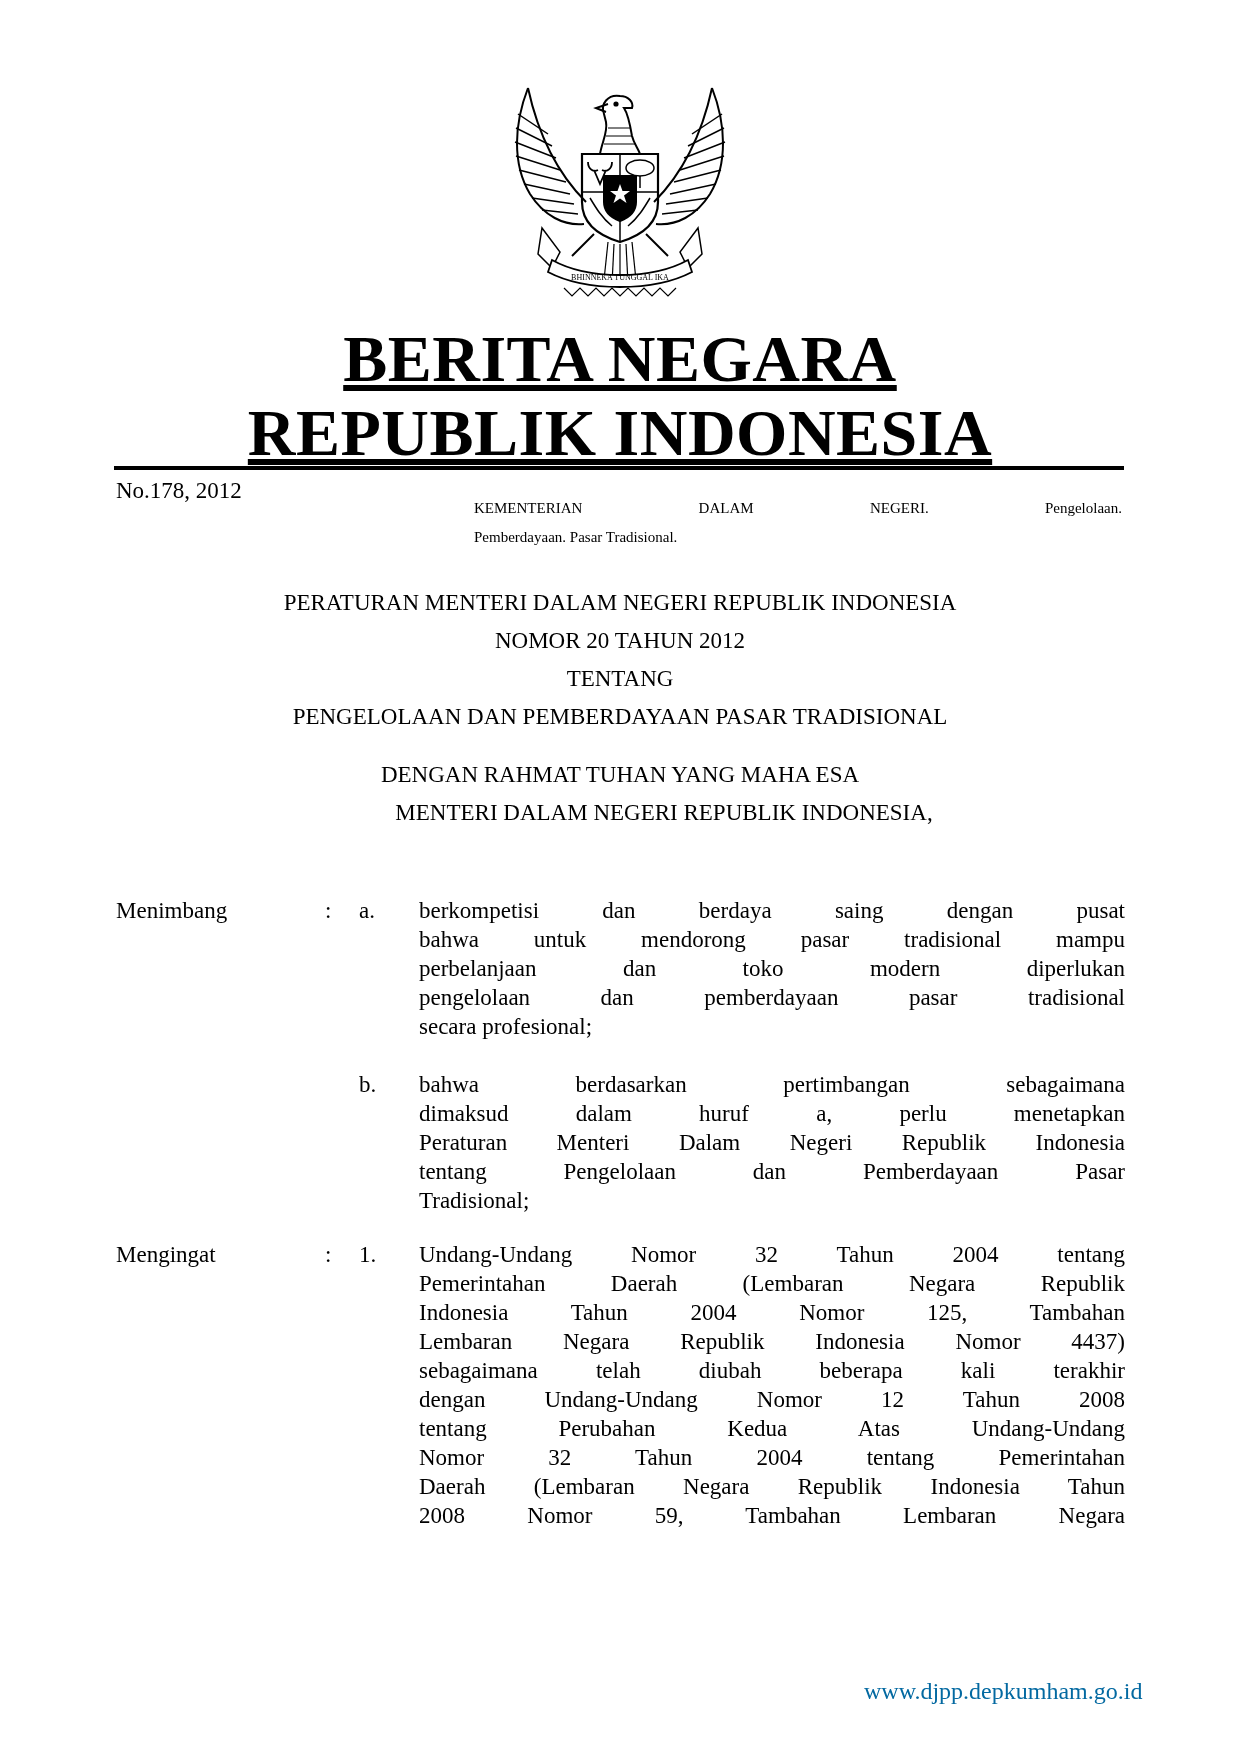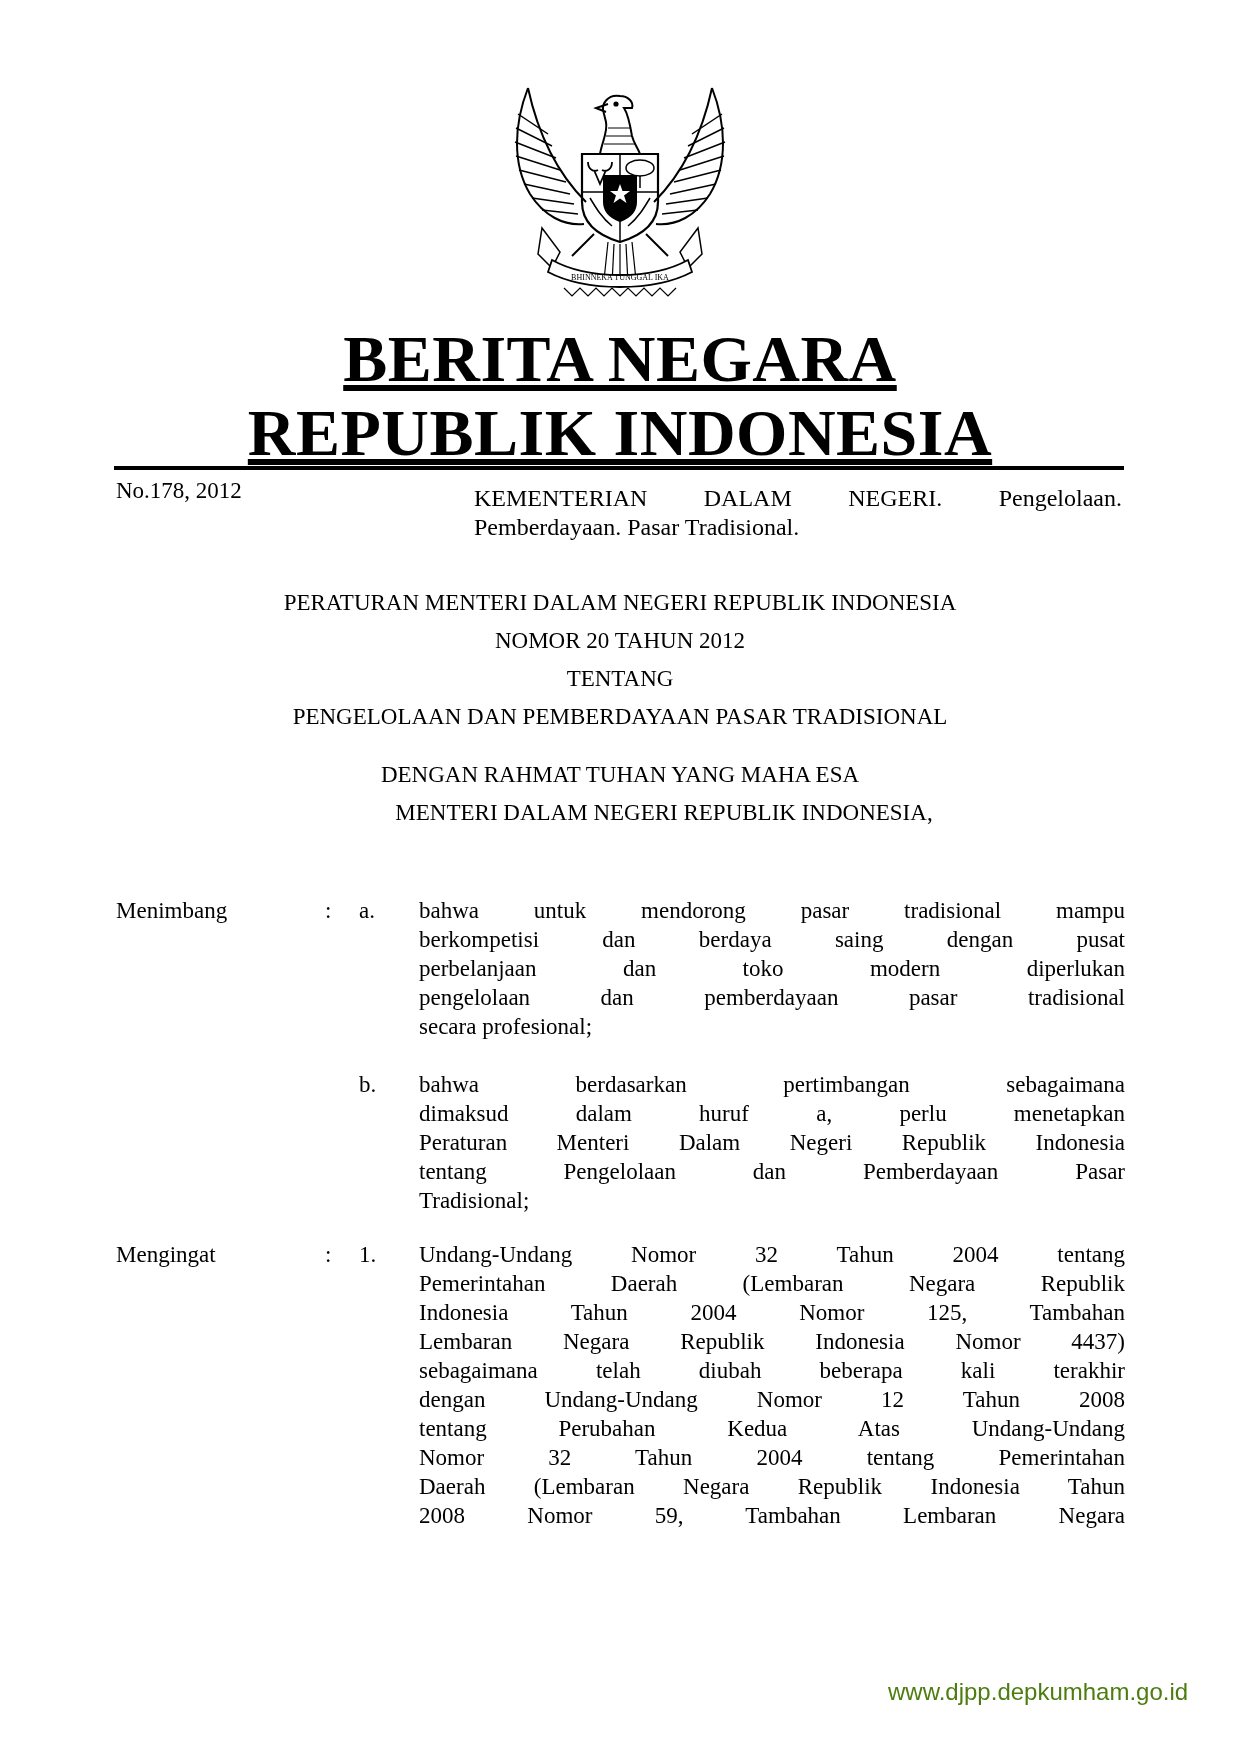--- a/index.html
+++ b/index.html
@@ -5,32 +5,32 @@
   html, body { margin:0; padding:0; background:#ffffff; }
   body { width:1240px; height:1755px; position:relative; overflow:hidden;
          font-family:"Liberation Serif", "DejaVu Serif", serif; color:#000; }
   .emblem { position:absolute; left:508px; top:84px; width:224px; height:216px; }
   .masthead { position:absolute; left:0; width:1240px; text-align:center;
               font-weight:bold; font-size:66px; line-height:66px; letter-spacing:0.5px;text-decoration:underline; }
   .mh1 { top:326px; }
   .mh2 { top:400px; }
   .rule { position:absolute; left:114px; top:466px; width:1010px; height:4px; background:#000; }
   .meta-no { position:absolute; left:116px; top:476px; font-size:23px; line-height:29px;text-align:center; }
-  .meta-desc { position:absolute; left:474px; top:484px; width:648px; font-size:24px; line-height:29px; text-align:justify; }
+  .meta-desc { position:absolute; left:474px; top:494px; width:648px; font-size:15px; line-height:29px; text-align:justify; }
   .meta-desc .l1 { display:block; text-align:justify; text-align-last:justify; }
   .title-line { position:absolute; left:0; width:1240px; text-align:center; font-size:23px; line-height:29px; }
   .row { position:absolute; left:116px; width:1010px; font-size:23px; line-height:29px; }
   .row .lbl { position:absolute; left:0; top:0; }
   .row .colon { position:absolute; left:209px; top:0; }
   .row .num { position:absolute; left:243px; top:0; }
   .row .txt { position:absolute; left:303px; top:0; width:706px; }
   .row .txt span { display:block; text-align:justify; text-align-last:justify; }
   .row .txt span.last { text-align-last:left; }
-  .watermark { position:absolute; left:888px; top:1678px; font-family:Liberation Sans, sans-serif;
-               font-size:24px; color:#4d7c0f; letter-spacing:0px; }
+  .watermark { position:absolute; left:864px; top:1678px; font-family:Liberation Serif, serif;
+               font-size:24px; color:#0369a1; letter-spacing:0px; }
 </style>
 </head>
 <body>
 
 <div class="emblem">
   <svg width="224" height="216" viewBox="0 0 224 216" fill="none" stroke="#000" stroke-width="2">
 
     <path d="M20 4 C6 40 4 80 22 110 C36 132 56 142 76 140"></path>
     <path d="M20 4 C30 50 50 90 78 118"></path>
     <g stroke-width="1.5">
@@ -117,22 +117,22 @@
 <div class="title-line" style="top:664px;">TENTANG</div>
 <div class="title-line" style="top:702px;">PENGELOLAAN DAN PEMBERDAYAAN PASAR TRADISIONAL</div>
 <div class="title-line" style="top:760px;">DENGAN RAHMAT TUHAN YANG MAHA ESA</div>
 <div class="title-line" style="top:798px;padding-left:44px;">MENTERI DALAM NEGERI REPUBLIK INDONESIA,</div>
 
 <div class="row" style="top:896px;">
   <span class="lbl">Menimbang</span>
   <span class="colon">:</span>
   <span class="num">a.</span>
   <div class="txt">
+    <span>berkompetisi dan berdaya saing dengan pusat</span>
     <span>bahwa untuk mendorong pasar tradisional mampu</span>
-    <span>berkompetisi dan berdaya saing dengan pusat</span>
     <span>perbelanjaan dan toko modern diperlukan</span>
     <span>pengelolaan dan pemberdayaan pasar tradisional</span>
     <span class="last">secara profesional;</span>
   </div>
 </div>
 
 <div class="row" style="top:1070px;">
   <span class="num">b.</span>
   <div class="txt">
     <span>bahwa berdasarkan pertimbangan sebagaimana</span>

